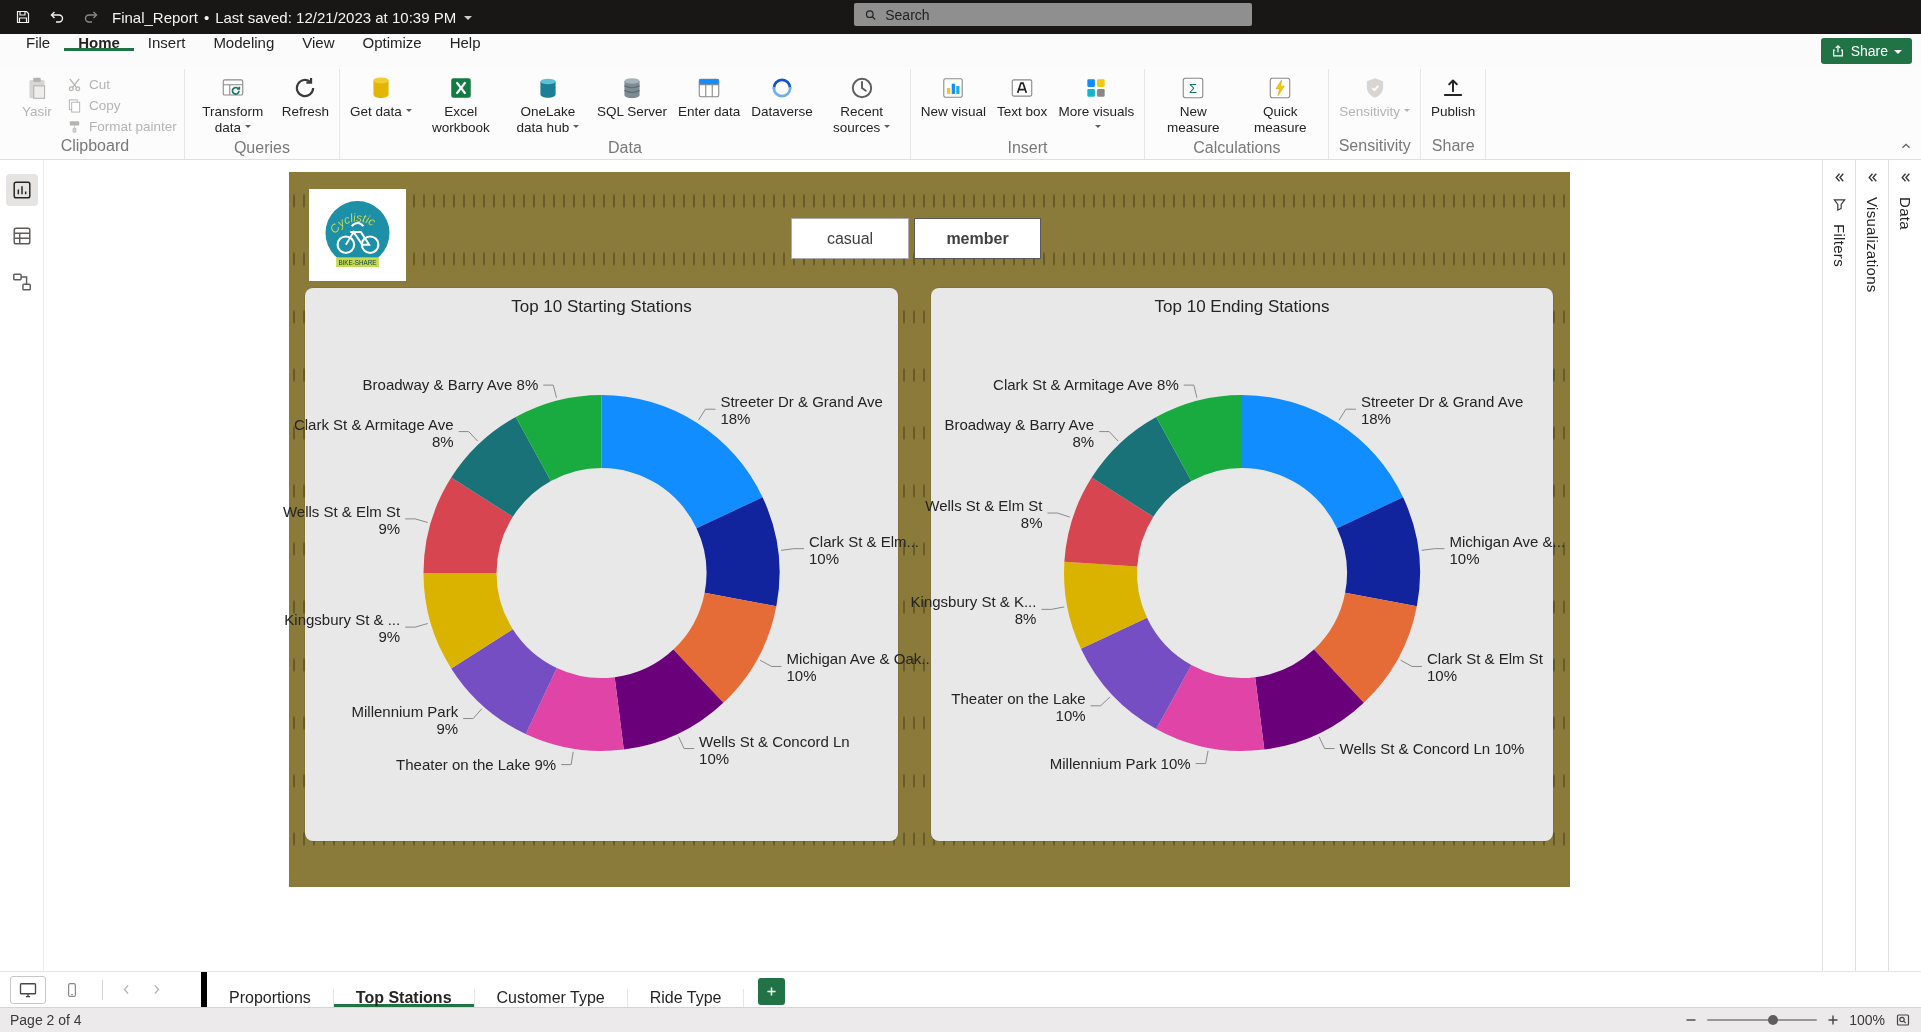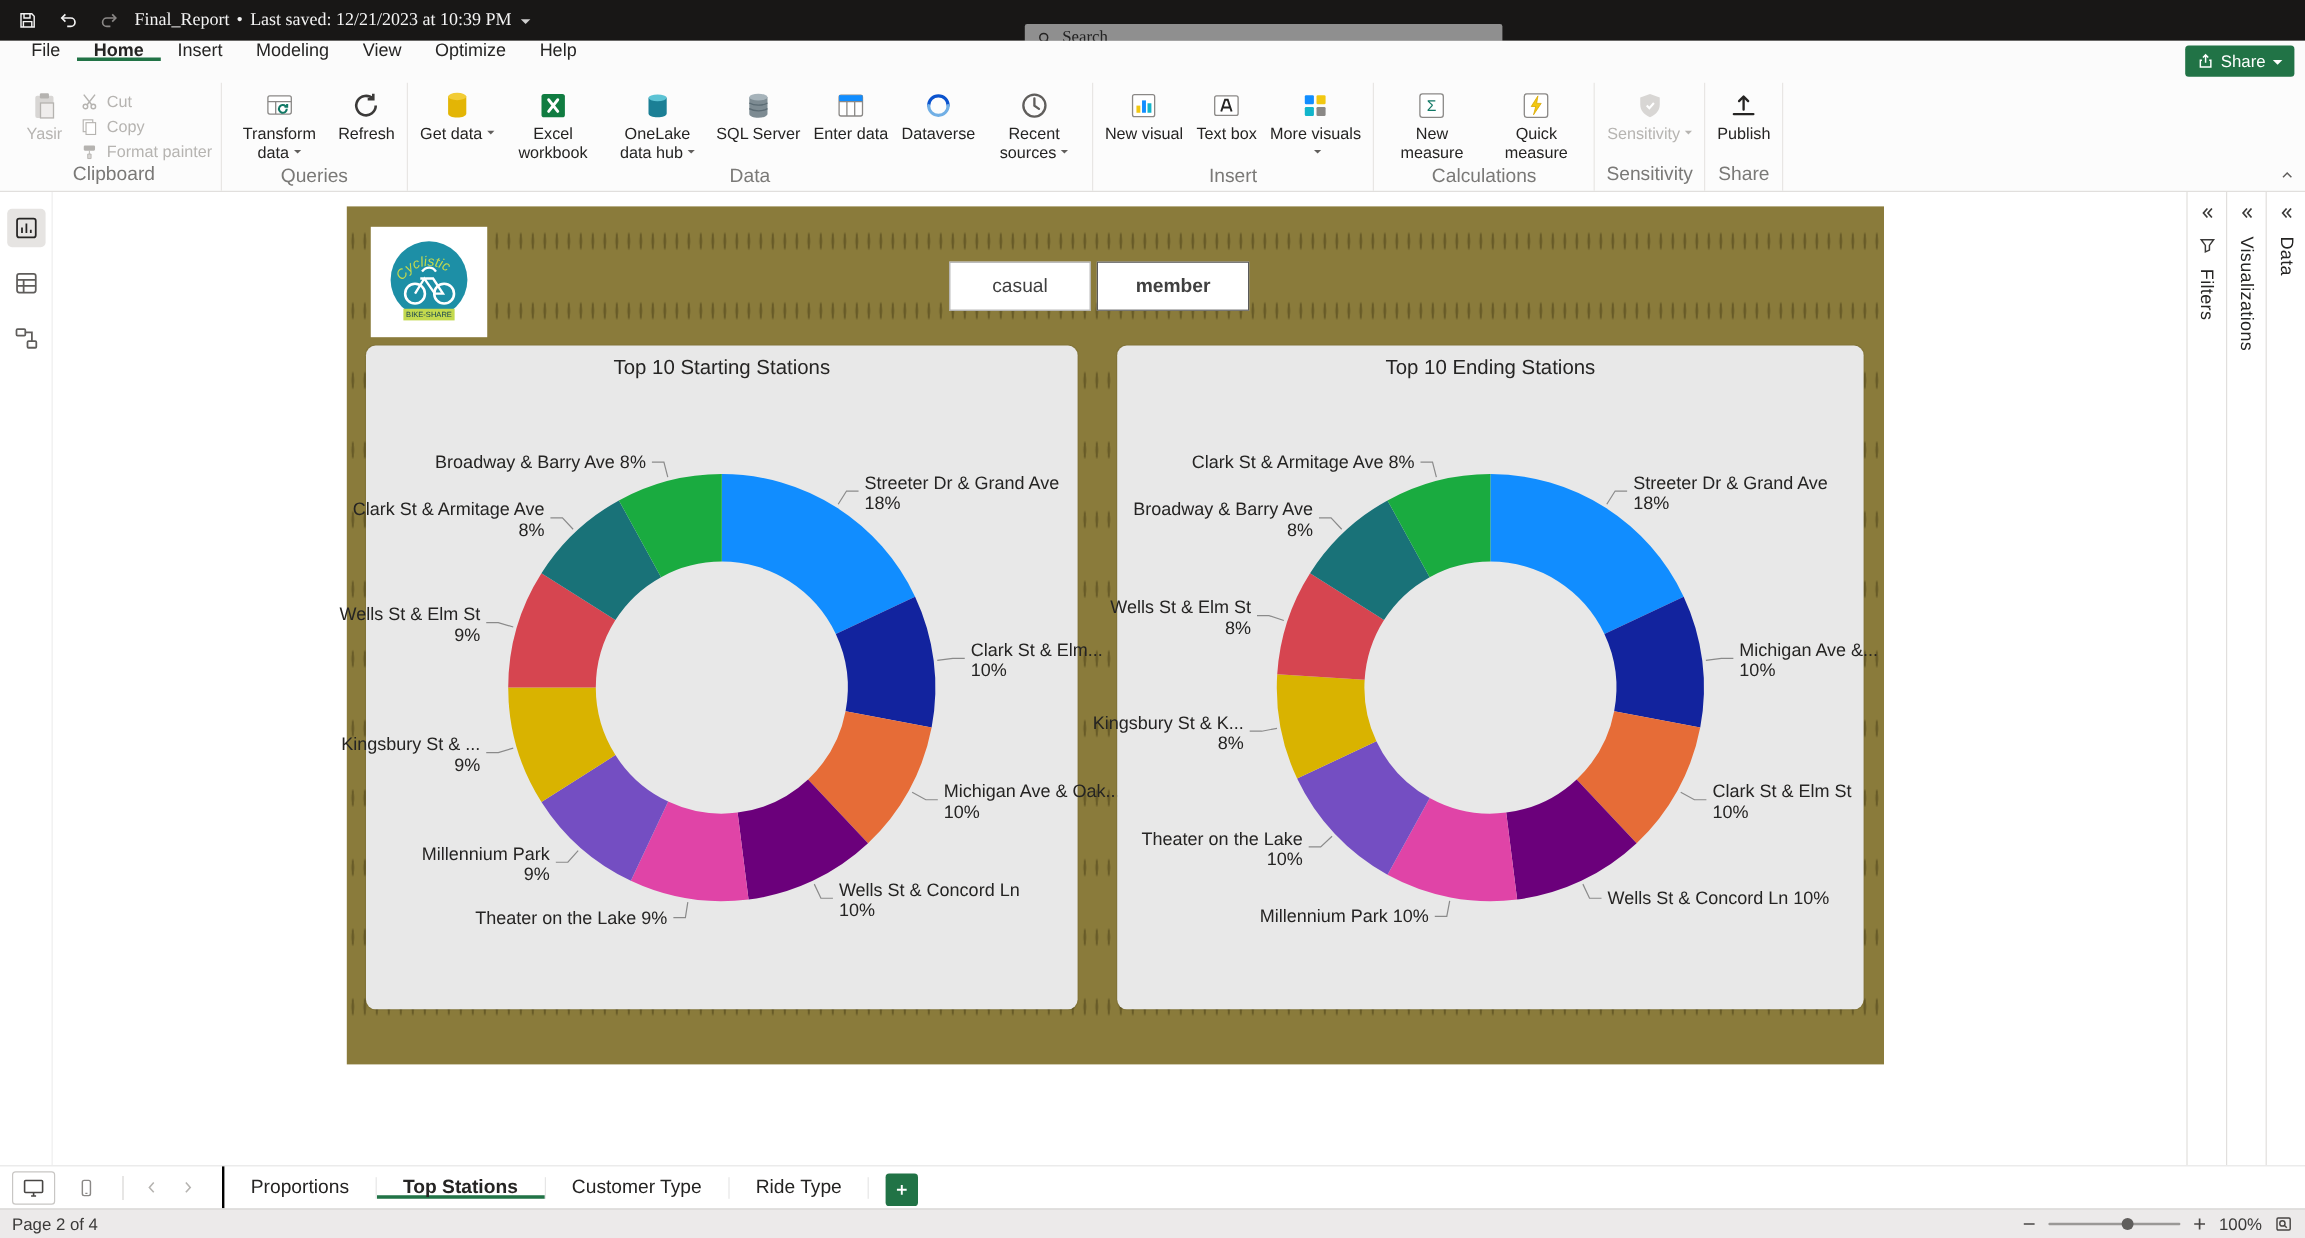--- a/index.html
+++ b/index.html
@@ -3,26 +3,26 @@
 <meta charset="utf-8">
 <style>
   * { margin:0; padding:0; box-sizing:border-box; }
   html,body { width:1921px; height:1032px; overflow:hidden;
     font-family:"Liberation Sans", sans-serif; background:#fff; position:relative; }
   svg { display:block; }
   svg text { font-family:"Liberation Sans", sans-serif; }
 
   
   .titlebar { position:absolute; left:0; top:0; right:0; height:34px;
-    background:var(--titlebar_bg); display:flex; align-items:center; color:#f3f3f3;font-family:Liberation Serif, serif; }
+    background:var(--titlebar_bg); display:flex; align-items:center; color:#f3f3f3; }
   .tb-left { display:flex; align-items:center; gap:4px; padding-left:8px; }
   .tb-btn { width:30px; height:28px; display:flex; align-items:center; justify-content:center; }
   .tb-title { display:flex; align-items:center; gap:6px; font-size:15px; color:#f3f3f3; margin-left:6px; white-space:nowrap; }
   .title-caret { width:0; height:0; border:4px solid transparent; border-top-color:#cfcfcf; margin-top:5px; margin-left:2px; }
-  .search-pill { position:absolute; left:854px; top:20px; width:398px; height:23px;
+  .search-pill { position:absolute; left:854px; top:3px; width:398px; height:23px;
     background:#8f8f8f; border-radius:2px; display:flex; align-items:center; gap:8px; padding:0 10px; }
   .search-pill input { background:transparent; border:none; outline:none; font-size:14px;
     color:#1c1c1c; width:100%; font-family:inherit; }
   .search-pill input::placeholder { color:#222; opacity:1; }
   .tb-right { margin-left:auto; display:flex; align-items:center; height:34px; }
   .user-name { font-size:14px; margin-right:10px; }
   .avatar { width:24px; height:24px; margin-right:14px; }
   .win-btn { width:46px; height:34px; display:flex; align-items:center; justify-content:center; }
 
   
@@ -88,21 +88,21 @@
   .strip-label { writing-mode:vertical-rl; font-size:15px; color:#252423; letter-spacing:.3px; }
 
   
   .tabsbar { position:absolute; left:0; right:0; bottom:25px; height:36px; background:#fff;
     border-top:1px solid #e6e6e6; display:flex; align-items:stretch; }
   .tabs-left { display:flex; align-items:center; gap:8px; padding:0 10px; }
   .view-btn { width:36px; height:28px; display:flex; align-items:center; justify-content:center; border-radius:3px; }
   .view-btn.selected { border:1px solid #c8c6c4; }
   .tabs-divider { width:1px; height:20px; background:#d8d6d4; margin:0 4px; }
   .nav-arrow { width:22px; height:28px; display:flex; align-items:center; justify-content:center; }
-  .page-tabs { display:flex; align-items:center; margin-left:8px; border-left:2px solid #000000; }
+  .page-tabs { display:flex; align-items:flex-end; margin-left:24px; border-left:6px solid #000000; }
   .page-tab { display:flex; align-items:center; padding:0 22px; font-size:16px; color:#252423;
     border-right:1px solid #e6e6e6; white-space:nowrap; }
   .page-tab.active { font-weight:700; box-shadow: inset 0 -3px 0 var(--accent); }
   .add-page-btn { width:27px; height:27px; background:var(--accent); border-radius:3px; margin:4px 0 0 14px;
     display:flex; align-items:center; justify-content:center; align-self:center; }
 
   
   .statusbar { position:absolute; left:0; right:0; bottom:0; height:25px; background:#eceaea;
     border-top:1px solid #d6d4d2; display:flex; align-items:center; padding:0 10px;
     font-size:14px; color:#3b3a39; }

